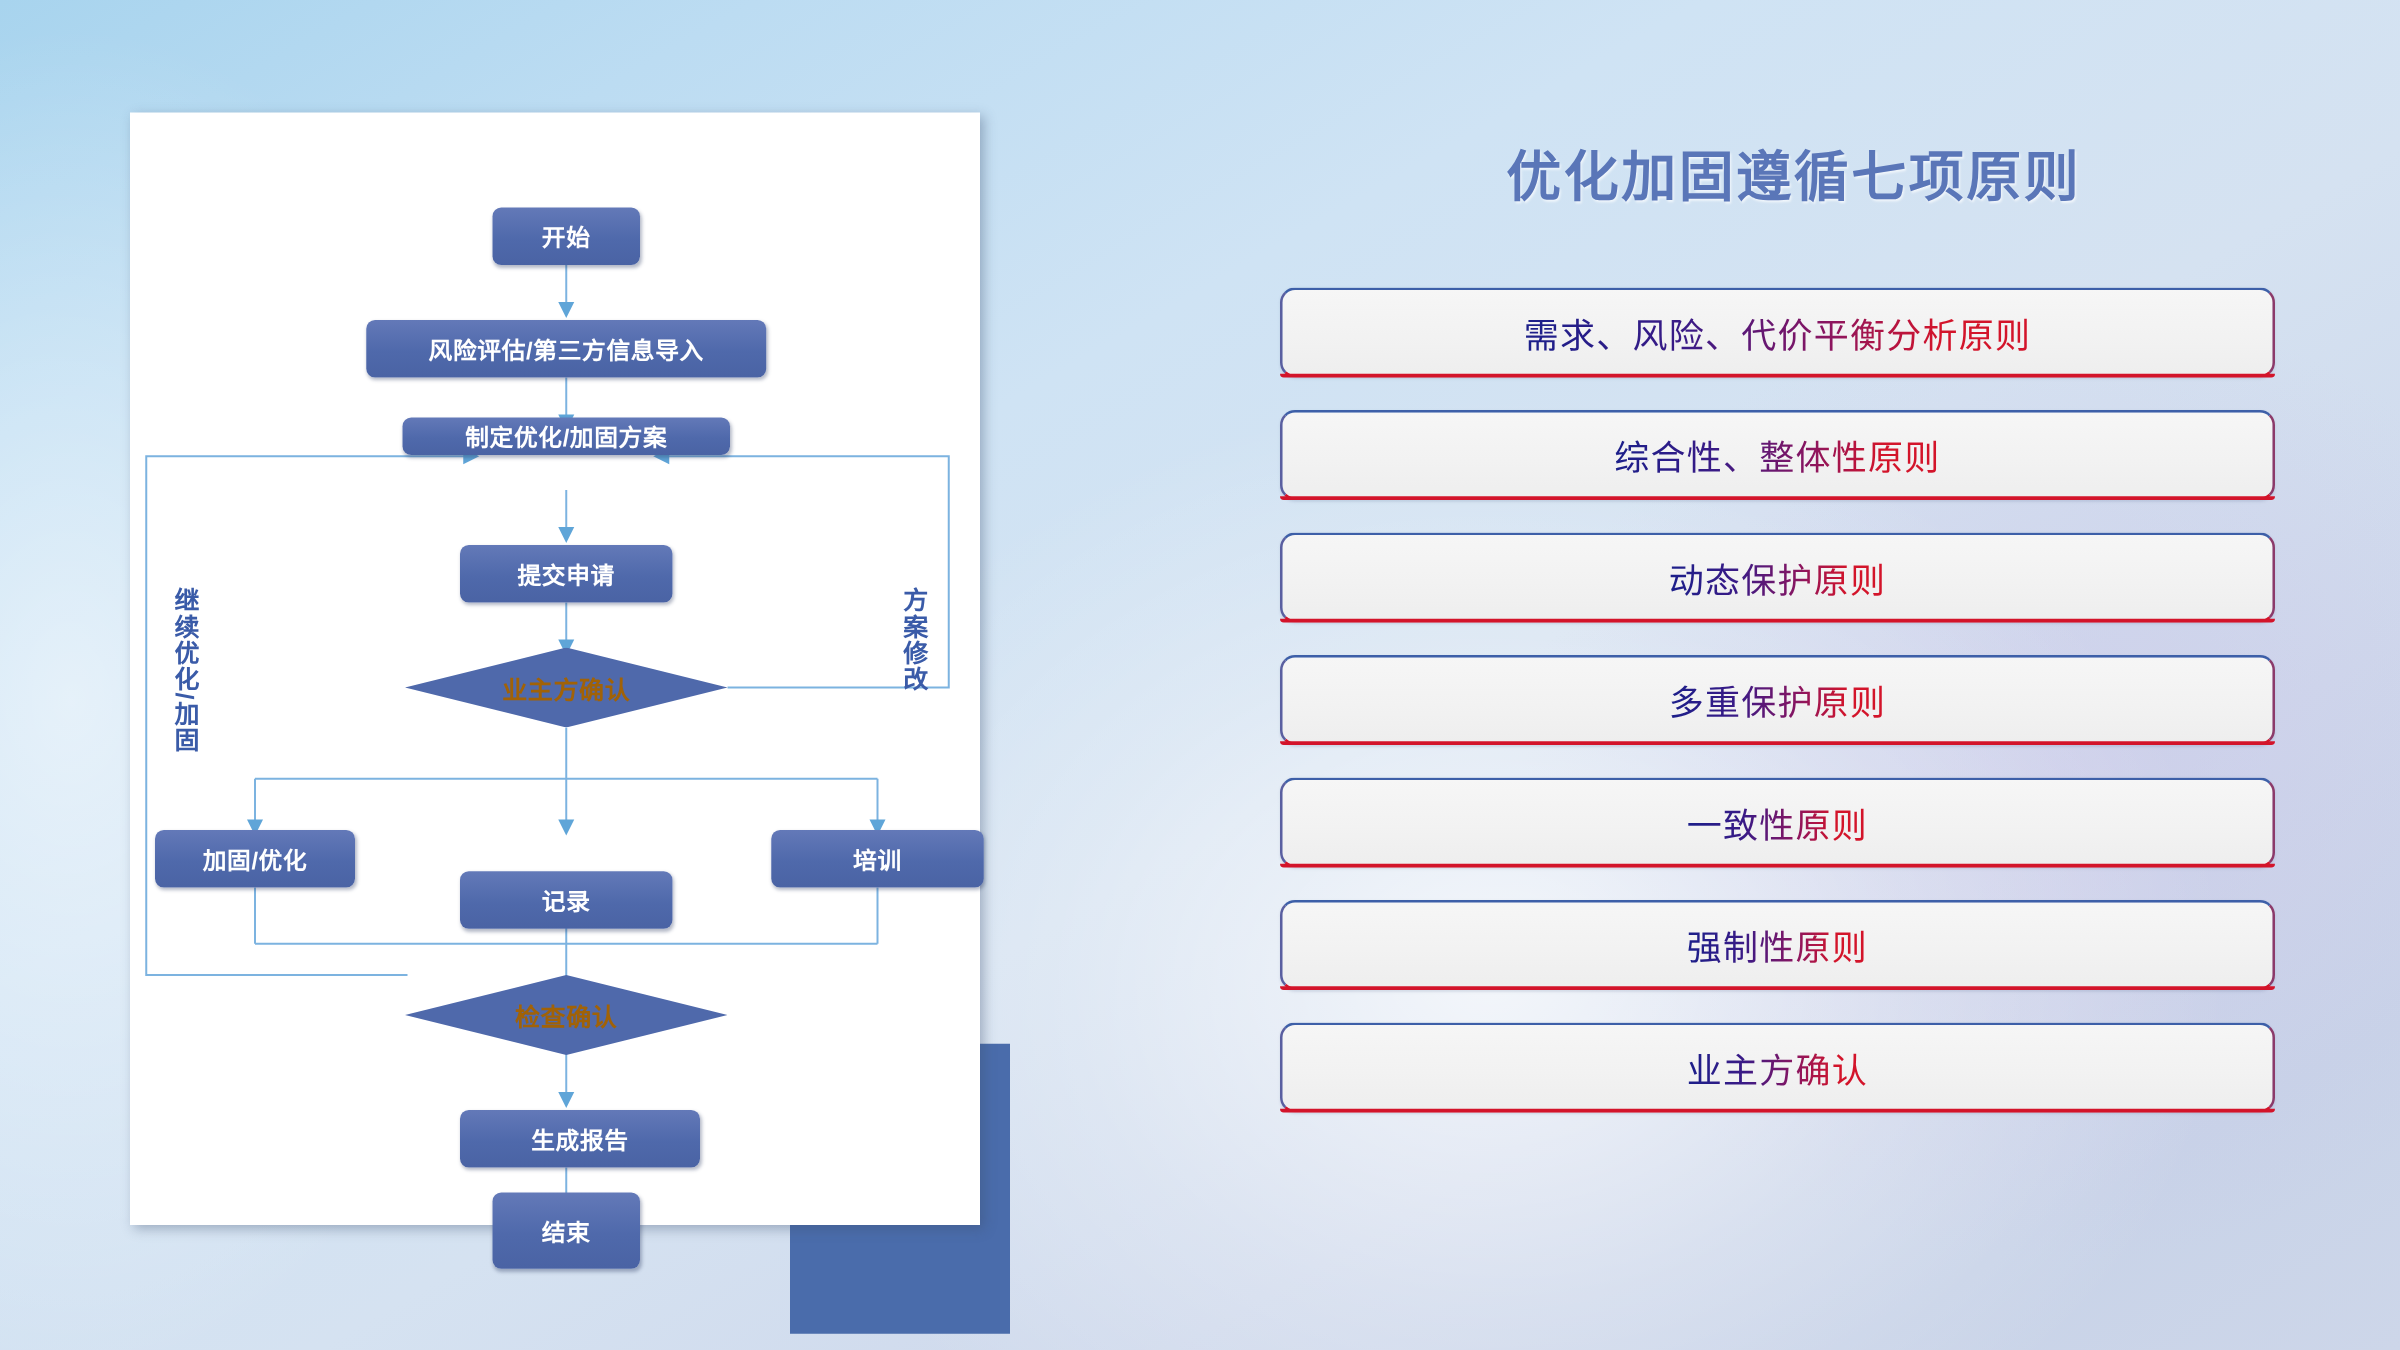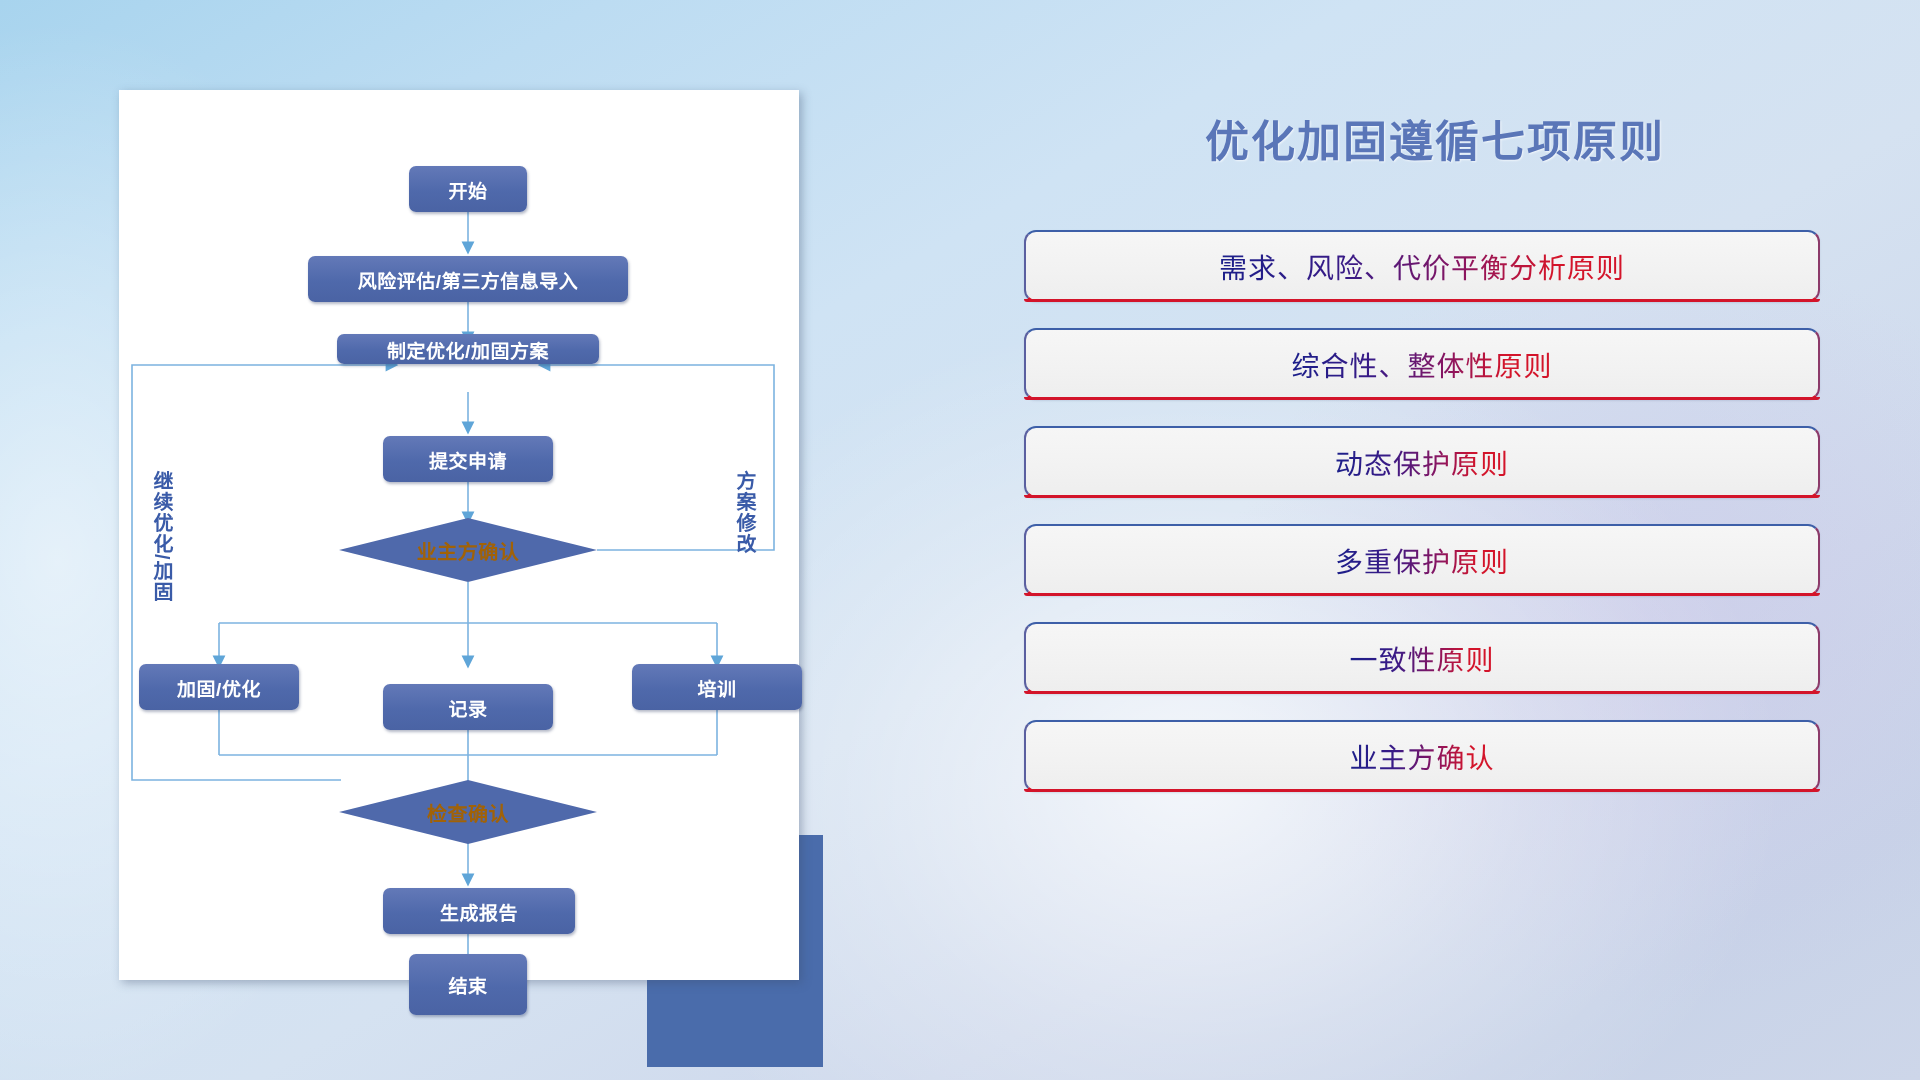--- a/index.html
+++ b/index.html
@@ -24,21 +24,20 @@
     overflow: hidden;
   }
 
   
   #left-panel {
     position: absolute;
     left: 104px;
     top: 90px;
     width: 688px;
     height: 890px;
-    margin-left: 15px;
   }
 
   .accent-block {
     position: absolute;
     left: 528px;
     top: 745px;
     width: 176px;
     height: 232px;
     background: #4a6cab;
   }
@@ -249,21 +248,21 @@
 
       <div class="diamond" style="left:220px; top:428px; width:258px; height:64px;">
         <div class="dshape"></div>
         <span class="dlabel">业主方确认</span>
       </div>
 
       <div class="node" style="left:20px; top:574px; width:160px; height:46px;">
         <span>加固/优化</span>
       </div>
 
-      <div class="node" style="left:264px; top:594px; width:170px; height:46px;">
+      <div class="node" style="left:264px; top:607px; width:170px; height:46px;">
         <span>记录</span>
       </div>
 
       <div class="node" style="left:513px; top:574px; width:170px; height:46px;">
         <span>培训</span>
       </div>
 
       <div class="diamond" style="left:220px; top:690px; width:258px; height:64px;">
         <div class="dshape"></div>
         <span class="dlabel">检查确认</span>
@@ -303,20 +302,23 @@
       </div>
 
       <div class="principle-card">
         <span class="principle-text">多重保护原则</span>
       </div>
 
       <div class="principle-card">
         <span class="principle-text">一致性原则</span>
       </div>
 
+      <div class="principle-card">
+        <span class="principle-text">强制性原则</span>
+      </div>
 
       <div class="principle-card">
         <span class="principle-text">业主方确认</span>
       </div>
 
     </div>
   </div>
 
 </div>
 

